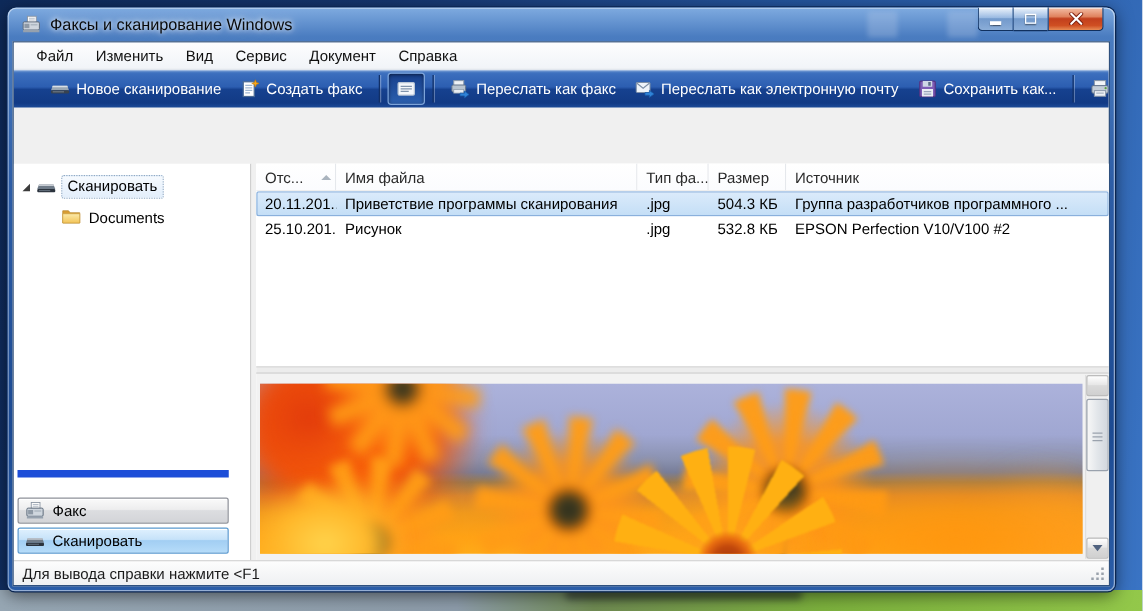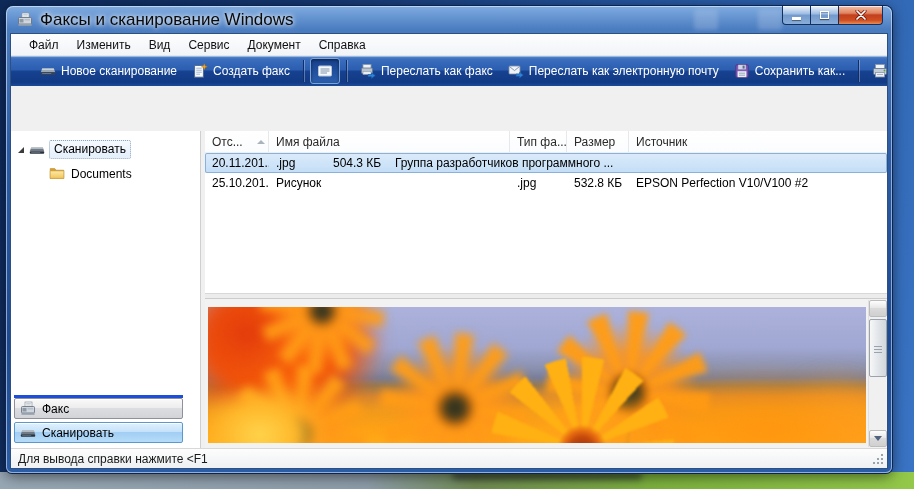--- a/index.html
+++ b/index.html
@@ -15,21 +15,21 @@
     background: rgba(25,30,38,.5); filter: blur(3px); border-radius: 4px; }
 
   
   .window { position:absolute; left:6px; top:6px; width:886px; height:467px;
     border-radius: 7px 7px 6px 6px;
     background: linear-gradient(180deg,#7fabe0 0%, #4a7cc0 5%, #2d5da6 30%, #1c4a92 72%, #2a5da8 100%);
     box-shadow: 0 0 0 1px #0b2550, 0 3px 14px rgba(0,0,0,.55), inset 0 0 0 1px rgba(255,255,255,.5); }
 
   .titlebar { position:absolute; left:0; right:0; top:0; height:27px;
     display:flex; align-items:center; padding-left:11px; gap:7px;
-    color:#0a0a0a; font-size:17px;
+    color:#0a0a0a; font-size:13px;
     text-shadow: 0 0 4px rgba(255,255,255,.95), 0 0 9px rgba(255,255,255,.75); }
   .glass-smudge { position:absolute; top:3px; width:24px; height:21px;
     background: rgba(195,210,232,.28); filter: blur(2px); border-radius:2px; }
   .gs1 { left:688px; } .gs2 { left:752px; }
 
   .caption-buttons { position:absolute; top:0; right:9px; display:flex; }
   .cap-btn { height:19px; border:1px solid #10305f; border-top:none;
     display:flex; align-items:center; justify-content:center; cursor:default;
     box-shadow: inset 0 1px 0 rgba(255,255,255,.7); }
   .cap-min { width:29px; border-radius:0 0 0 4px;
@@ -67,21 +67,21 @@
   .v-splitter { width:4px; background:#f0f0f0; }
 
   .tree { padding-top:8px; color:#000; }
   .tree-row-root { display:flex; align-items:center; gap:4px; padding-left:7px; height:21px; }
   .expand-glyph { width:0; height:0; border-left:6px solid transparent; border-bottom:6px solid #3c3c3c; margin-right:1px; }
   .tree-root-label { border:1px dotted #8fa8c2; background:linear-gradient(180deg,#f6fafe,#e3effb);
     padding:1px 4px 2px; border-radius:2px; }
   .tree-row-child { display:flex; align-items:flex-end; gap:6px; padding-left:38px; height:21px; }
   .tree-icon { width:16px; height:16px; display:block; flex:none; }
 
-  .nav-buttons { position:absolute; left:3px; right:17px; bottom:2px; border-top:3px solid #1d4ed8; padding-top:0; }
+  .nav-buttons { position:absolute; left:3px; right:17px; bottom:2px; border-top:6px solid #1d4ed8; padding-top:16px; }
   .nav-btn { height:21px; display:flex; align-items:center; gap:6px; padding-left:5px;
     border:1px solid #8e9199; border-radius:2px; margin-bottom:3px; color:#000;
     background: linear-gradient(180deg,#fafafa 0%, #ededee 45%, #dcdde0 50%, #d3d4d8 100%);
     box-shadow: inset 0 1px 0 #fff; }
   .nav-btn.selected {
     background: linear-gradient(180deg,#e0f1fe 0%, #c6e2f9 45%, #a2cef3 50%, #b6dcf9 100%);
     border-color:#5a99d0; }
 
   .right-panel { flex:1; min-width:0; display:flex; flex-direction:column; background:#fff; }
 
@@ -383,20 +383,21 @@
             <div class="hcol col-size">
               <span>Размер</span>
             </div>
             <div class="hcol col-src">
               <span>Источник</span>
             </div>
           </div>
 
           <div class="lrow selected">
             <div class="cell col-date">20.11.201...</div>
+            <div class="cell col-name">Приветствие программы сканирования</div>
             <div class="cell col-type">.jpg</div>
             <div class="cell col-size">504.3 КБ</div>
             <div class="cell col-src">Группа разработчиков программного ...</div>
           </div>
 
           <div class="lrow">
             <div class="cell col-date">25.10.201...</div>
             <div class="cell col-name">Рисунок</div>
             <div class="cell col-type">.jpg</div>
             <div class="cell col-size">532.8 КБ</div>

